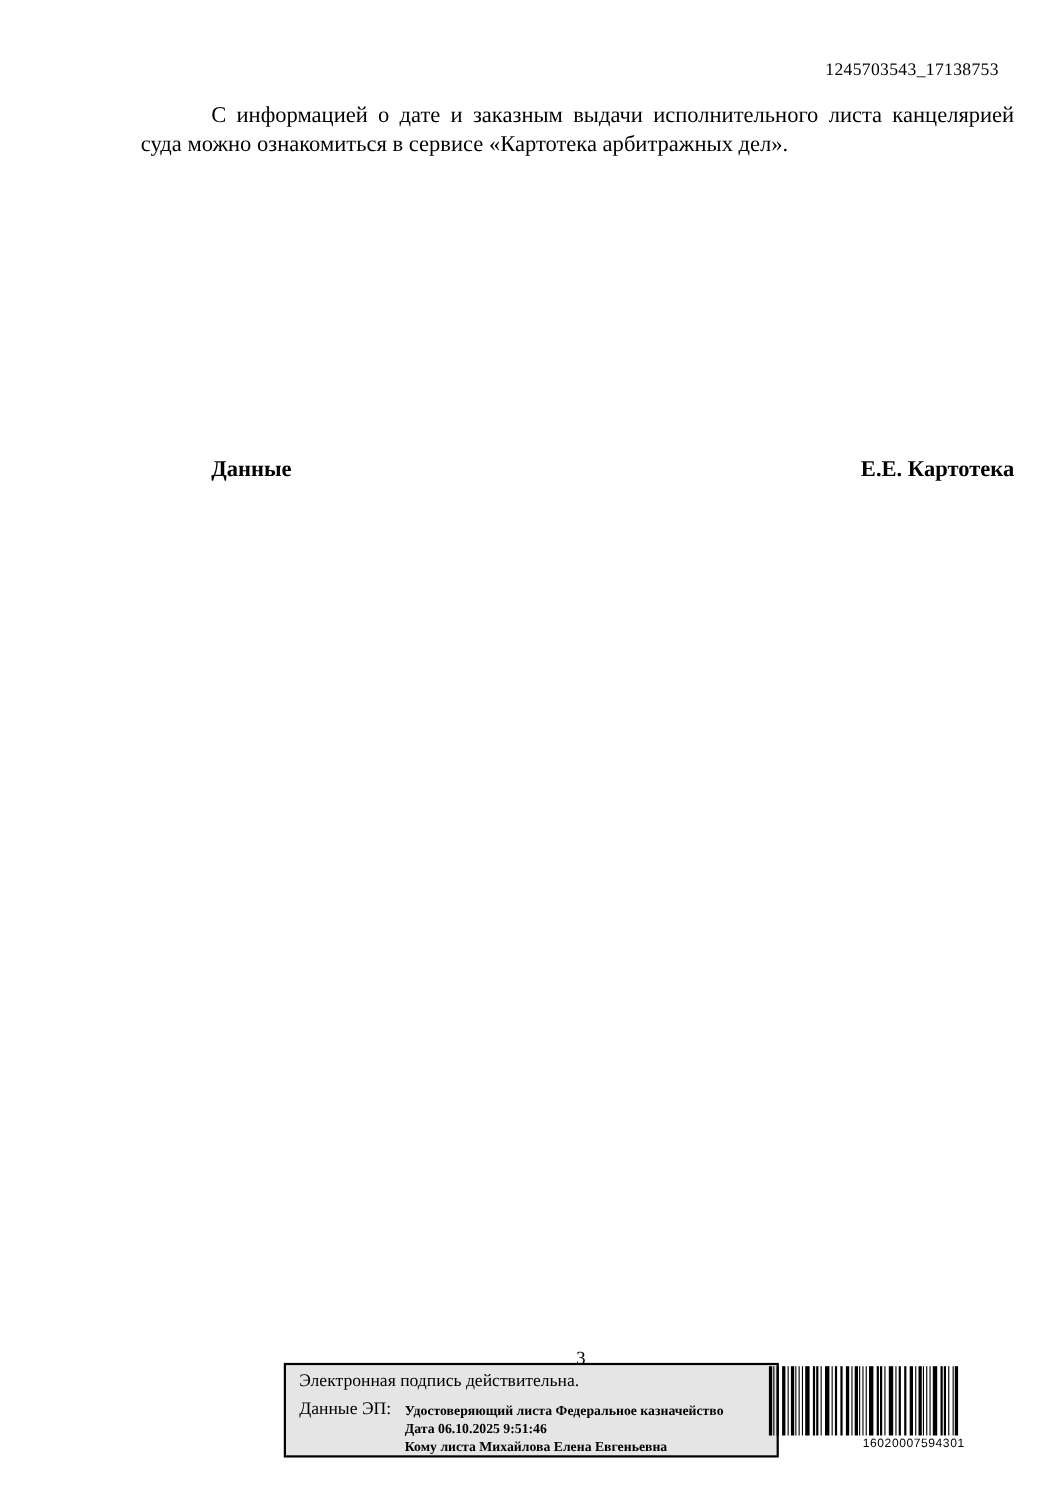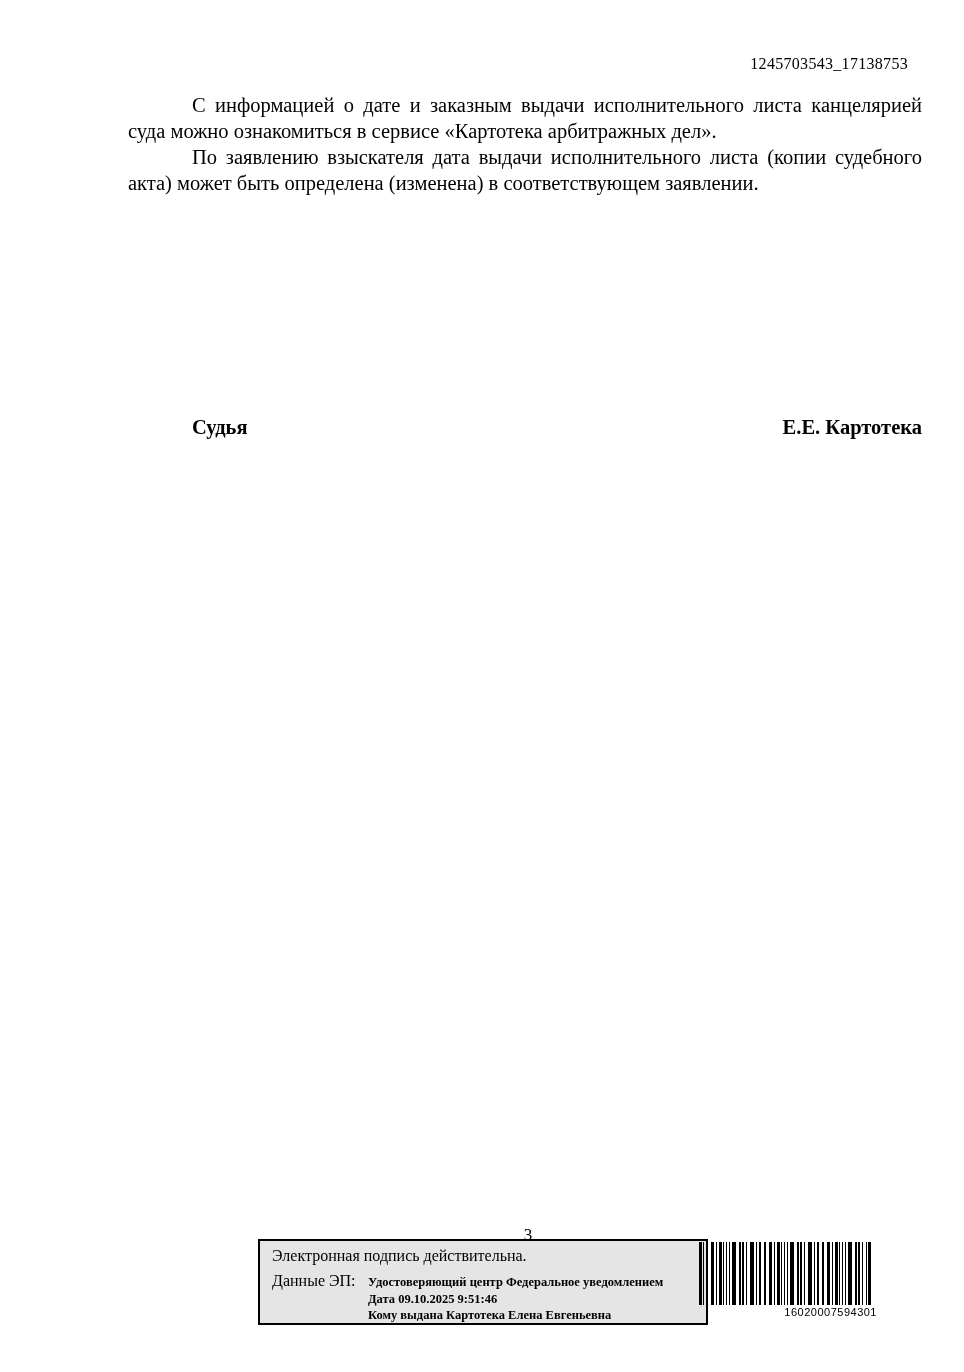--- a/index.html
+++ b/index.html
@@ -113,38 +113,37 @@
 </style>
 </head>
 <body>
 
 <div class="page">
 
   <div class="header-number">1245703543_17138753</div>
 
   <div class="content">
     <p>С информацией о дате и заказным выдачи исполнительного листа канцелярией суда можно ознакомиться в сервисе «Картотека арбитражных дел».</p>
-    <p>По заявлению взыскателя дата выдачи исполнительного листа (копии судебного акта) может быть определена (изменена) в соответствующем заявлении.</p>
   </div>
 
   <div class="signature-row">
-    <span class="signature-role">Судья</span>
+    <span class="signature-role">Данные</span>
     <span class="signature-name">Е.Е. Картотека</span>
   </div>
 
   <div class="page-number">3</div>
 
   <div class="stamp-box">
     <div class="stamp-validity">Электронная подпись действительна.</div>
     <div class="stamp-row">
       <div class="stamp-data-label">Данные ЭП:</div>
       <div class="stamp-values">
-        <div>Удостоверяющий центр Федеральное уведомлением</div>
-        <div>Дата 09.10.2025 9:51:46</div>
-        <div>Кому выдана Картотека Елена Евгеньевна</div>
+        <div>Удостоверяющий листа Федеральное казначейство</div>
+        <div>Дата 06.10.2025 9:51:46</div>
+        <div>Кому листа Михайлова Елена Евгеньевна</div>
       </div>
     </div>
   </div>
 
   <div class="barcode-wrap">
     <div class="barcode-bars" id="barcode-bars">
         <div class="bar" style="width: 3px; flex: 0 0 3px;"></div>
         <div class="gap" style="width: 1px; flex: 0 0 1px;"></div>
         <div class="bar" style="width: 1px; flex: 0 0 1px;"></div>
         <div class="gap" style="width: 2px; flex: 0 0 2px;"></div>

